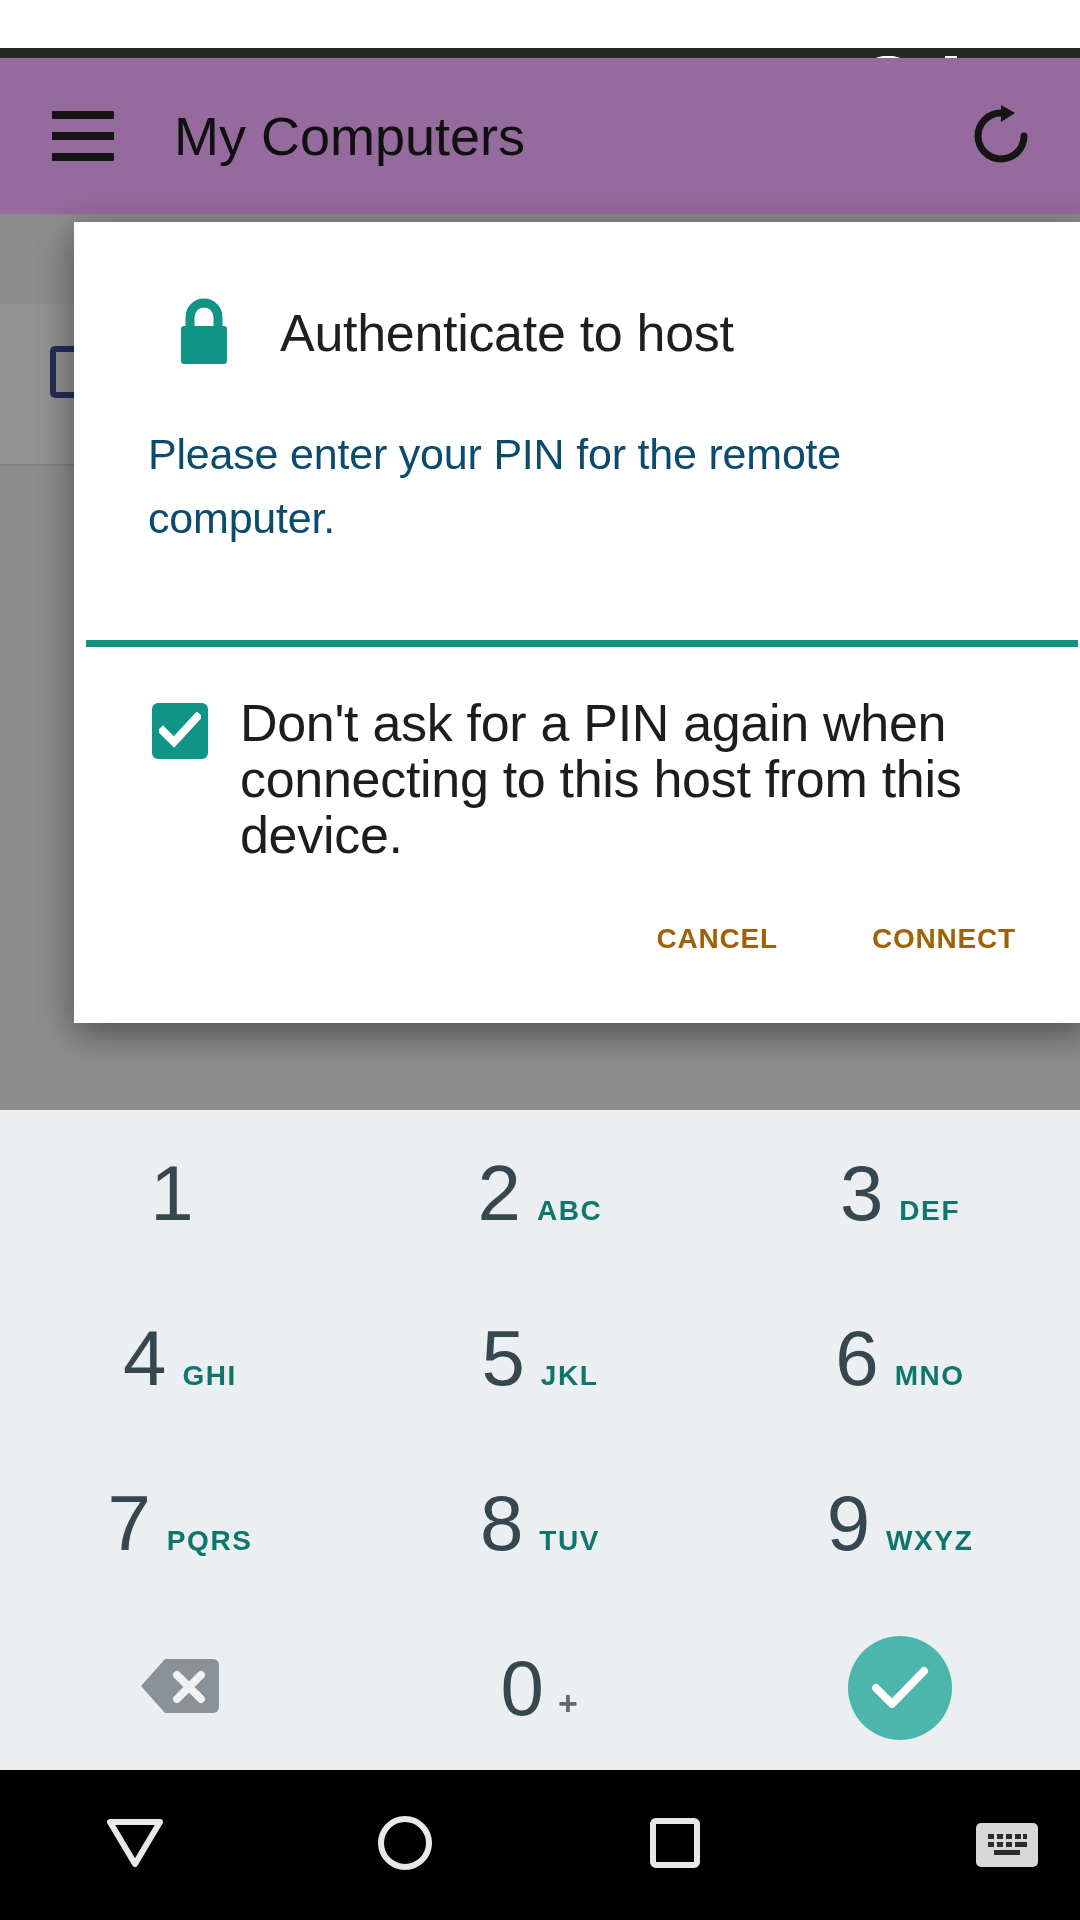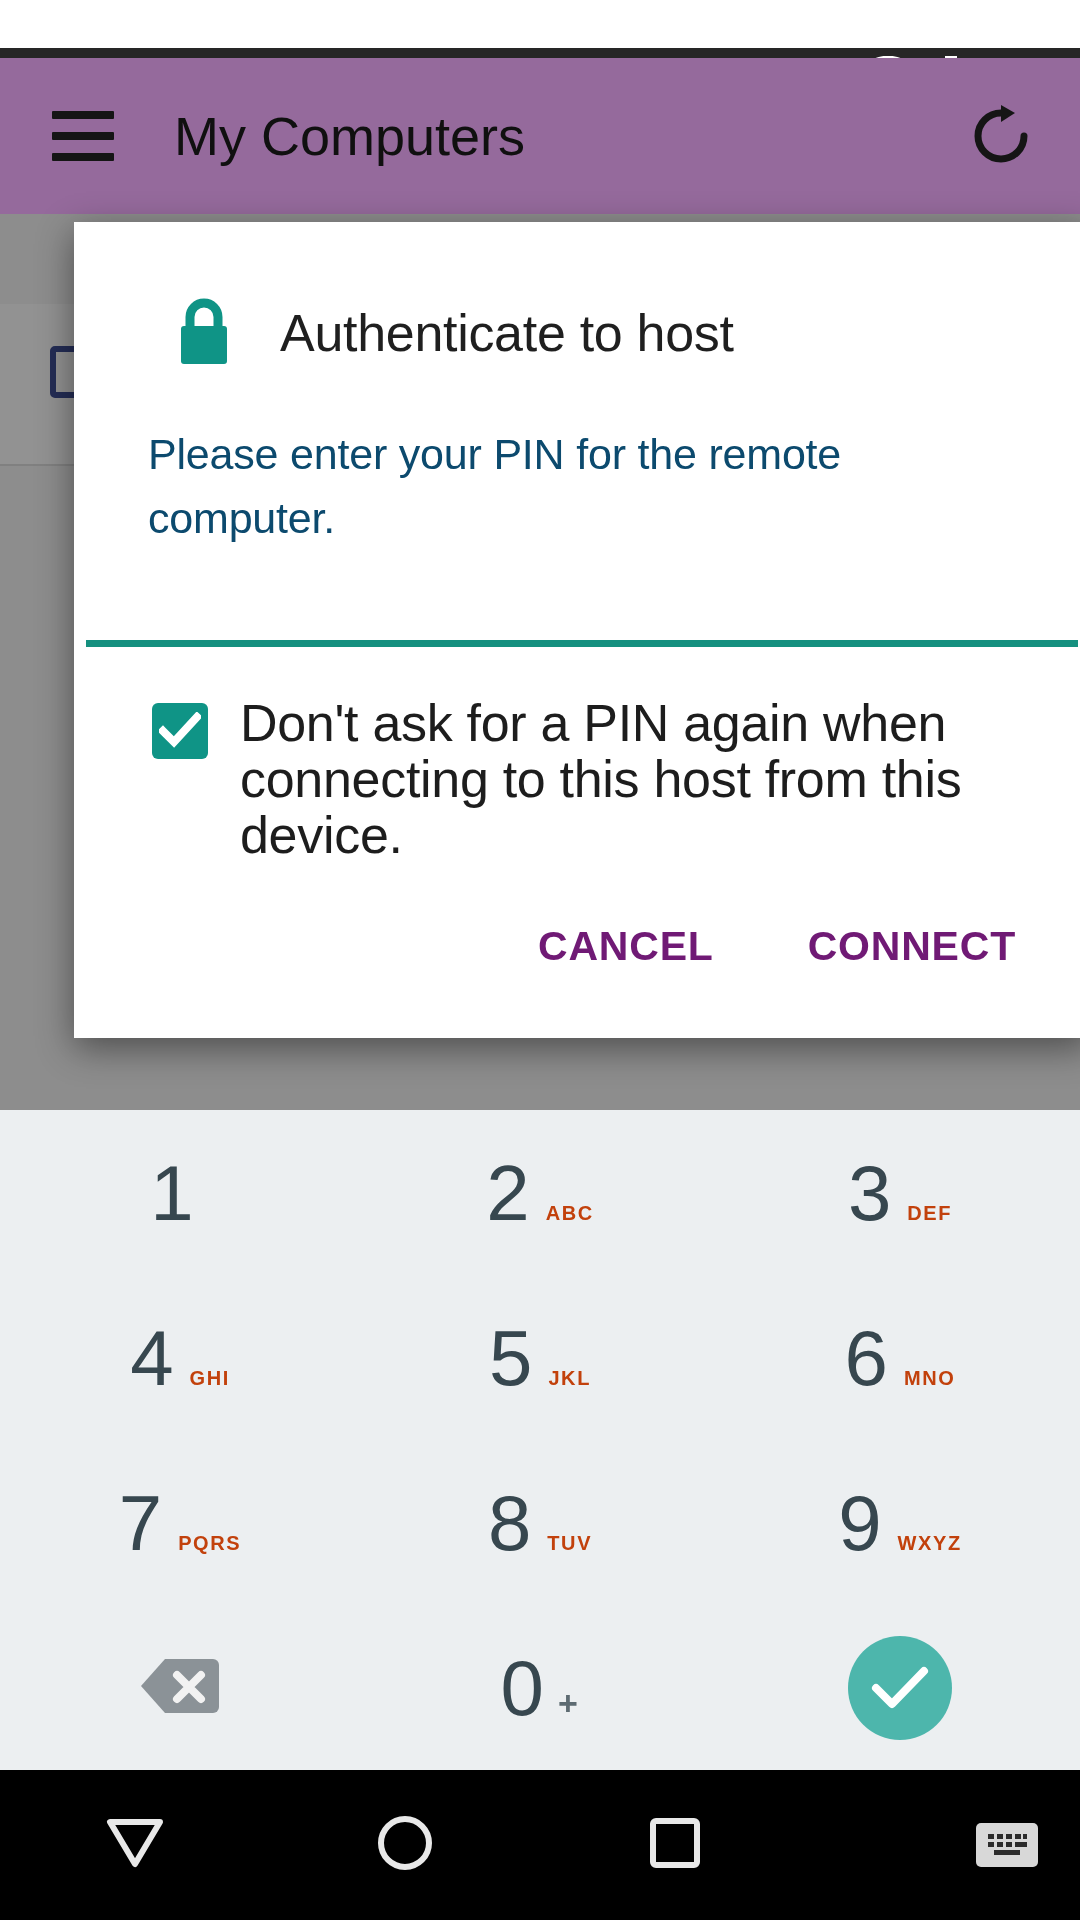--- a/index.html
+++ b/index.html
@@ -217,23 +217,23 @@
   .dlg-actions {
     display: flex;
     justify-content: flex-end;
     align-items: center;
     padding: 46px 50px 54px 0;
   }
   .dlg-btn {
     background: transparent;
     border: none;
     font-family: "Liberation Sans", sans-serif;
-    font-size: 41px;
+    font-size: 28px;
     font-weight: bold;
-    color: #701a75;
+    color: #a16207;
     letter-spacing: 0.8px;
     padding: 14px 24px;
     cursor: pointer;
   }
   .dlg-btn + .dlg-btn { margin-left: 46px; }
 
   
   .keypad {
     position: absolute;
     left: 0;
@@ -259,23 +259,23 @@
     display: flex;
     align-items: baseline;
   }
   .kp-digit {
     font-size: 78px;
     color: #37474f;
     font-weight: normal;
     line-height: 80px;
   }
   .kp-letters {
-    font-size: 20px;
+    font-size: 28px;
     font-weight: bold;
-    color: #c2410c;
+    color: #0f766e;
     letter-spacing: 1.6px;
     margin-left: 16px;
   }
   .kp-letters.plus {
     font-size: 34px;
     color: #5d6b72;
     margin-left: 14px;
   }
   .kp-backspace { display: block; }
   .kp-enter {

